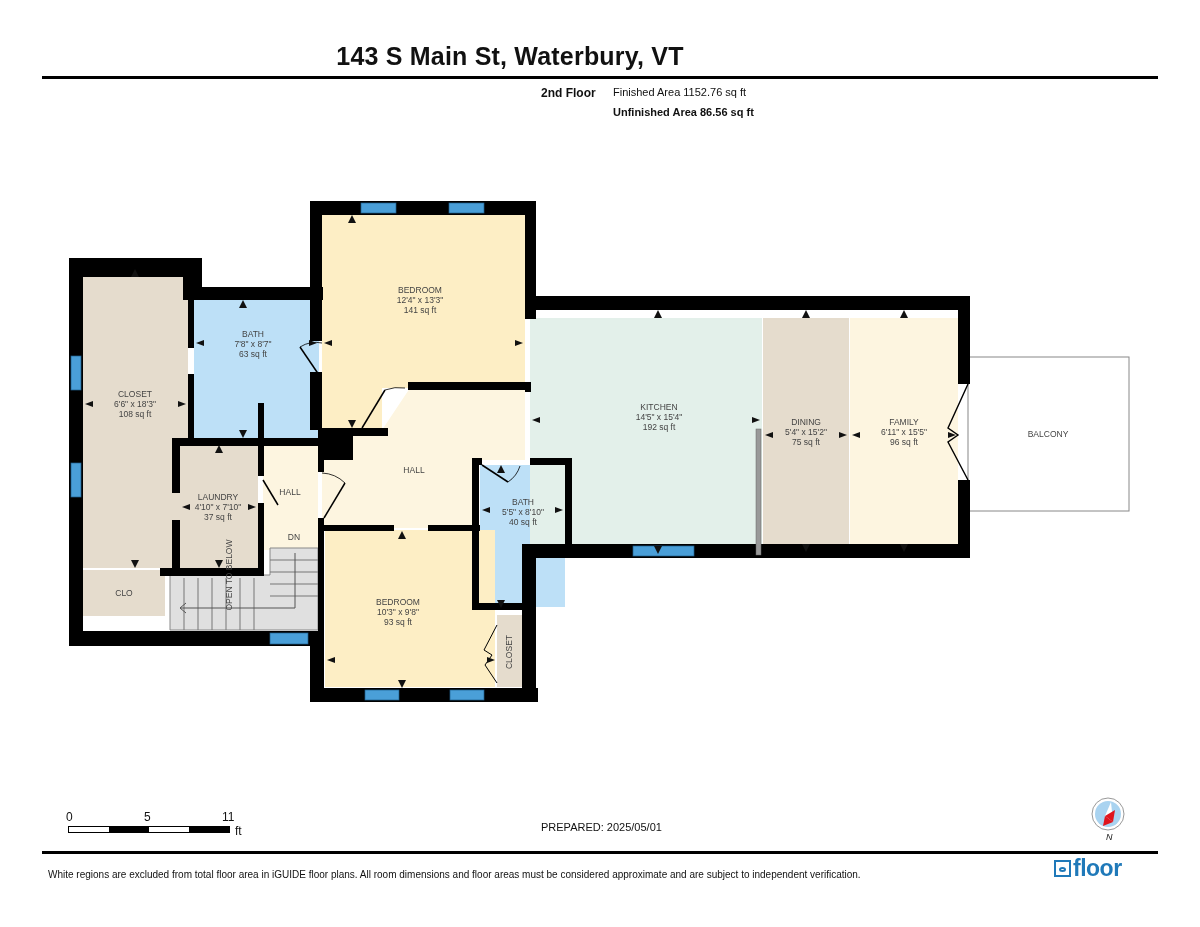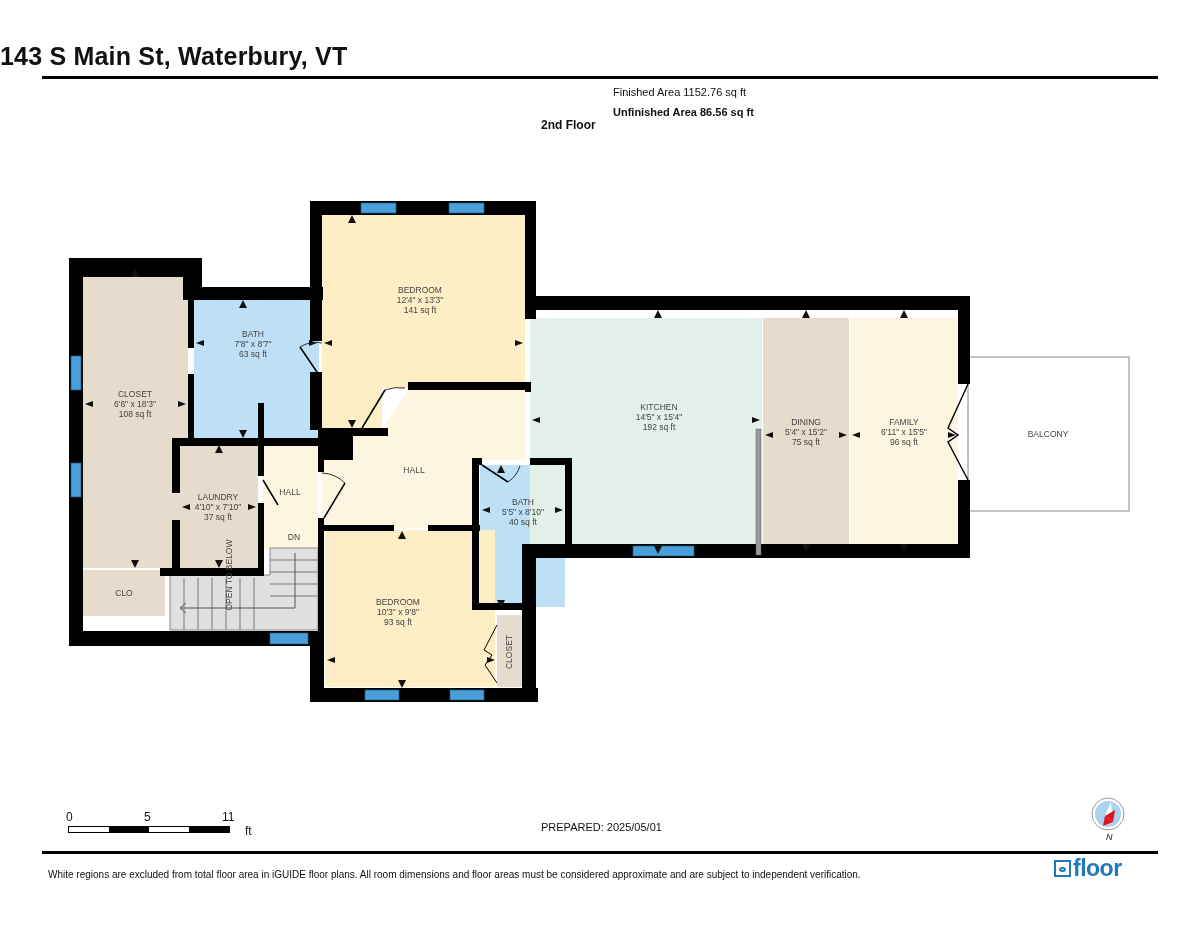--- a/index.html
+++ b/index.html
@@ -1,28 +1,28 @@
 <!DOCTYPE html>
 <html><head>
   <meta charset="utf-8">
   <style>
     html, body { margin: 0; padding: 0; background: #ffffff; }
     body { width: 1200px; height: 927px; position: relative; overflow: hidden; font-family: "Liberation Sans", sans-serif; color: #111; }
-    .title { position: absolute; left: 0; top: 42px; width: 1020px; font-weight: bold; font-size: 25px; letter-spacing: 0.2px; }
+    .title { position: absolute; left: 0; top: 42px; width: 1020px; text-align: center; font-weight: bold; font-size: 25px; letter-spacing: 0.2px; }
     .rule-top { position: absolute; left: 42px; top: 76px; width: 1116px; height: 3px; background: #000; }
-    .floor-label { position: absolute; left: 541px; top: 86px; font-size: 12px; font-weight: bold; margin-top: 32px; }
+    .floor-label { position: absolute; left: 541px; top: 86px; font-size: 12px; font-weight: bold; }
     .area-line { position: absolute; left: 613px; font-size: 11px; }
     .area-1 { top: 86px; }
     .area-2 { top: 106px; font-weight: bold; }
     .plan { position: absolute; left: 0; top: 0; }
     .rl { font-family: "Liberation Sans", sans-serif; font-size: 8.5px; fill: #444; text-anchor: middle; }
     .scale-lbl { position: absolute; top: 810px; font-size: 12px; }
     .scale-bar { position: absolute; left: 68px; top: 826px; width: 160px; height: 5px; border: 1px solid #000; display: flex; }
     .scale-seg { flex: 1; height: 5px; }
-    .scale-ft { position: absolute; left: 245px; top: 824px; font-size: 12px; }
+    .scale-ft { position: absolute; left: 235px; top: 824px; font-size: 12px; }
     .prepared { position: absolute; left: 541px; top: 821px; font-size: 11px; }
     .rule-bottom { position: absolute; left: 42px; top: 851px; width: 1116px; height: 3px; background: #000; }
     .disclaimer { position: absolute; left: 48px; top: 861px; font-size: 10px; margin-top: 8px; }
     .brand { position: absolute; left: 1054px; top: 855px; font-size: 23px; font-weight: bold; color: #1f79b9; display: flex; align-items: center; letter-spacing: -0.5px; }
     .brand-box { width: 17px; height: 17px; border: 2px solid #1f79b9; box-sizing: border-box; margin-right: 2px; position: relative; }
     .brand-box::after { content: ""; position: absolute; left: 3px; top: 5px; width: 7px; height: 5px; border: 2px solid #1f79b9; border-radius: 50%; box-sizing: border-box; }
     .compass { position: absolute; left: 1088px; top: 796px; }
   </style>
 </head>
 <body>

